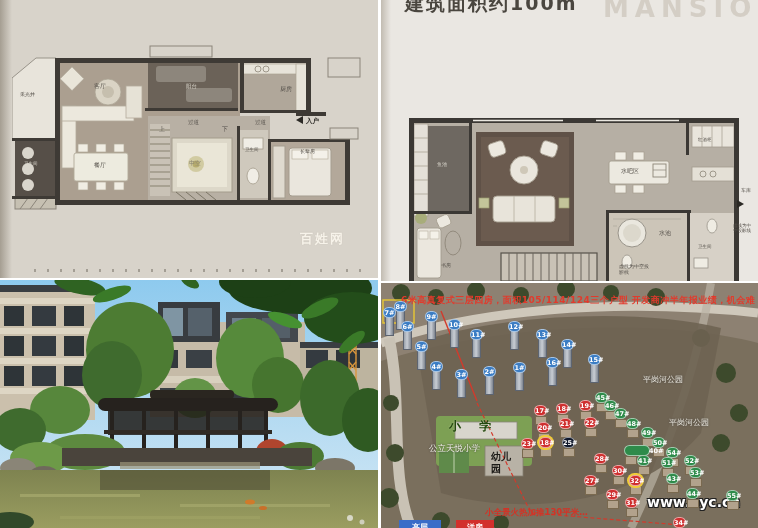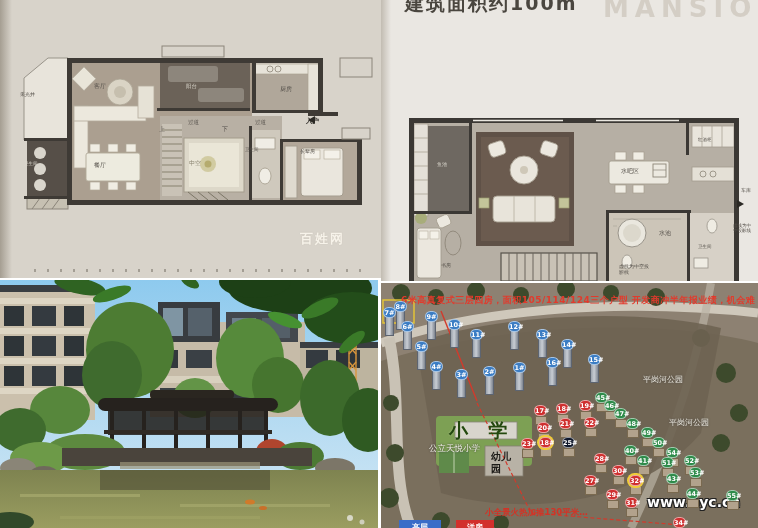--- a/index.html
+++ b/index.html
@@ -1,21 +1,21 @@
 <!DOCTYPE html>
 <html><head>
 <meta charset="utf-8">
 <style>
   html,body{margin:0;padding:0;background:#fff;}
   #screen{position:relative;width:758px;height:528px;background:#fff;overflow:hidden;
           font-family:"DejaVu Sans","Liberation Sans",sans-serif;}
   .cell{position:absolute;overflow:hidden;}
   .lbl{position:absolute;white-space:nowrap;color:#55504a;line-height:1.1;}
   
-  #tl{left:0;top:0;width:378px;height:278px;background:#d8d3ca;padding-left:12px;}
+  #tl{left:0;top:0;width:378px;height:278px;background:#d8d3ca;}
   #tl .edge{position:absolute;left:0;top:0;width:12px;height:278px;
             background:linear-gradient(90deg,#a59e92,#d8d3ca);}
   #tl .letters{position:absolute;left:34px;top:269px;width:336px;height:3px;opacity:.5;
      background:repeating-linear-gradient(90deg,#6f695e 0 2px,transparent 2px 13px);}
   .wm-baixing{position:absolute;font-size:13px;font-weight:bold;color:#f7f3ea;
       letter-spacing:2px;text-shadow:0 0 1px rgba(180,172,158,.6);}
   
   #tr{left:381px;top:0;width:377px;height:281px;background:#eae7e2;}
   #tr .edge{position:absolute;left:0;top:0;width:10px;height:281px;
             background:linear-gradient(90deg,#c2bcb2,#eae7e2);}
@@ -28,21 +28,21 @@
   
   #br{left:381px;top:283px;width:377px;height:245px;background:#7c7260;}
   .promo1{position:absolute;left:20px;top:11px;font-size:9px;font-weight:bold;color:#e23a2c;
       letter-spacing:.5px;width:360px;overflow:hidden;}
   .promo2{position:absolute;left:84px;top:27px;font-size:11px;font-weight:bold;color:#f2ded4;
       text-shadow:0 0 2px rgba(90,50,40,.6);}
   .promo3{position:absolute;left:104px;top:224px;font-size:8.5px;font-weight:bold;color:#d23326;}
   .wm-ayc{position:absolute;left:266px;top:211px;font-size:14px;font-weight:bold;color:#fff;
       text-shadow:1px 1px 0 #222,-1px 1px 0 #222,1px -1px 0 #222,-1px -1px 0 #222;}
   .lbl-park{font-size:8px;color:#e8e4da;text-shadow:0 0 2px #444;}
-  .lbl-school-area{font-size:19px;font-weight:bold;color:#23480f;letter-spacing:7px;
+  .lbl-school-area{font-size:12px;font-weight:bold;color:#23480f;letter-spacing:7px;
       text-shadow:0 0 2px rgba(230,240,200,.5);}
   .lbl-school-name{font-size:8.5px;color:#f2efe8;text-shadow:0 0 2px #333;}
   .lbl-kind{font-size:10px;font-weight:bold;color:#1d1b18;width:22px;word-break:break-all;
       white-space:normal;line-height:1.15;}
   .marker{position:absolute;width:13px;height:11px;border-radius:7px;color:#fff;
       font-size:6.5px;font-weight:bold;text-align:center;line-height:11px;
       border:1px solid rgba(255,255,255,.55);box-sizing:border-box;z-index:3;}
   .marker.boxed{box-shadow:0 0 0 2px #f0cc3a;}
   .tower{position:absolute;width:9px;height:20px;z-index:1;
       background:linear-gradient(90deg,#9aa2ac,#c8cdd4 45%,#7e8590);
@@ -580,21 +580,21 @@
         <div class="marker" style="left: 223px; top: 117px; background: rgb(46, 139, 74);">46#</div>
         <div class="villa" style="left: 234px; top: 136px;"></div>
         <div class="marker" style="left: 233px; top: 125px; background: rgb(46, 139, 74);">47#</div>
         <div class="villa" style="left: 246px; top: 146px;"></div>
         <div class="marker" style="left: 245px; top: 135px; background: rgb(46, 139, 74);">48#</div>
         <div class="villa" style="left: 261px; top: 155px;"></div>
         <div class="marker" style="left: 260px; top: 144px; background: rgb(46, 139, 74);">49#</div>
         <div class="villa" style="left: 272px; top: 165px;"></div>
         <div class="marker" style="left: 271px; top: 154px; background: rgb(46, 139, 74);">50#</div>
         <div class="villa" style="left: 244px; top: 173px;"></div>
-        <div class="marker" style="left: 243px; top: 162px; background: rgb(46, 139, 74);">40#</div>
+        <div class="marker" style="left: 243px; top: 162px; background: rgb(46, 139, 74); padding-left: 24px;">40#</div>
         <div class="villa" style="left: 257px; top: 183px;"></div>
         <div class="marker" style="left: 256px; top: 172px; background: rgb(46, 139, 74);">41#</div>
         <div class="villa" style="left: 286px; top: 175px;"></div>
         <div class="marker" style="left: 285px; top: 164px; background: rgb(46, 139, 74);">54#</div>
         <div class="villa" style="left: 281px; top: 185px;"></div>
         <div class="marker" style="left: 280px; top: 174px; background: rgb(46, 139, 74); text-align: center;">51#</div>
         <div class="villa" style="left: 304px; top: 183px;"></div>
         <div class="marker" style="left: 303px; top: 172px; background: rgb(46, 139, 74);">52#</div>
         <div class="villa" style="left: 309px; top: 195px;"></div>
         <div class="marker" style="left: 308px; top: 184px; background: rgb(46, 139, 74);">53#</div>

